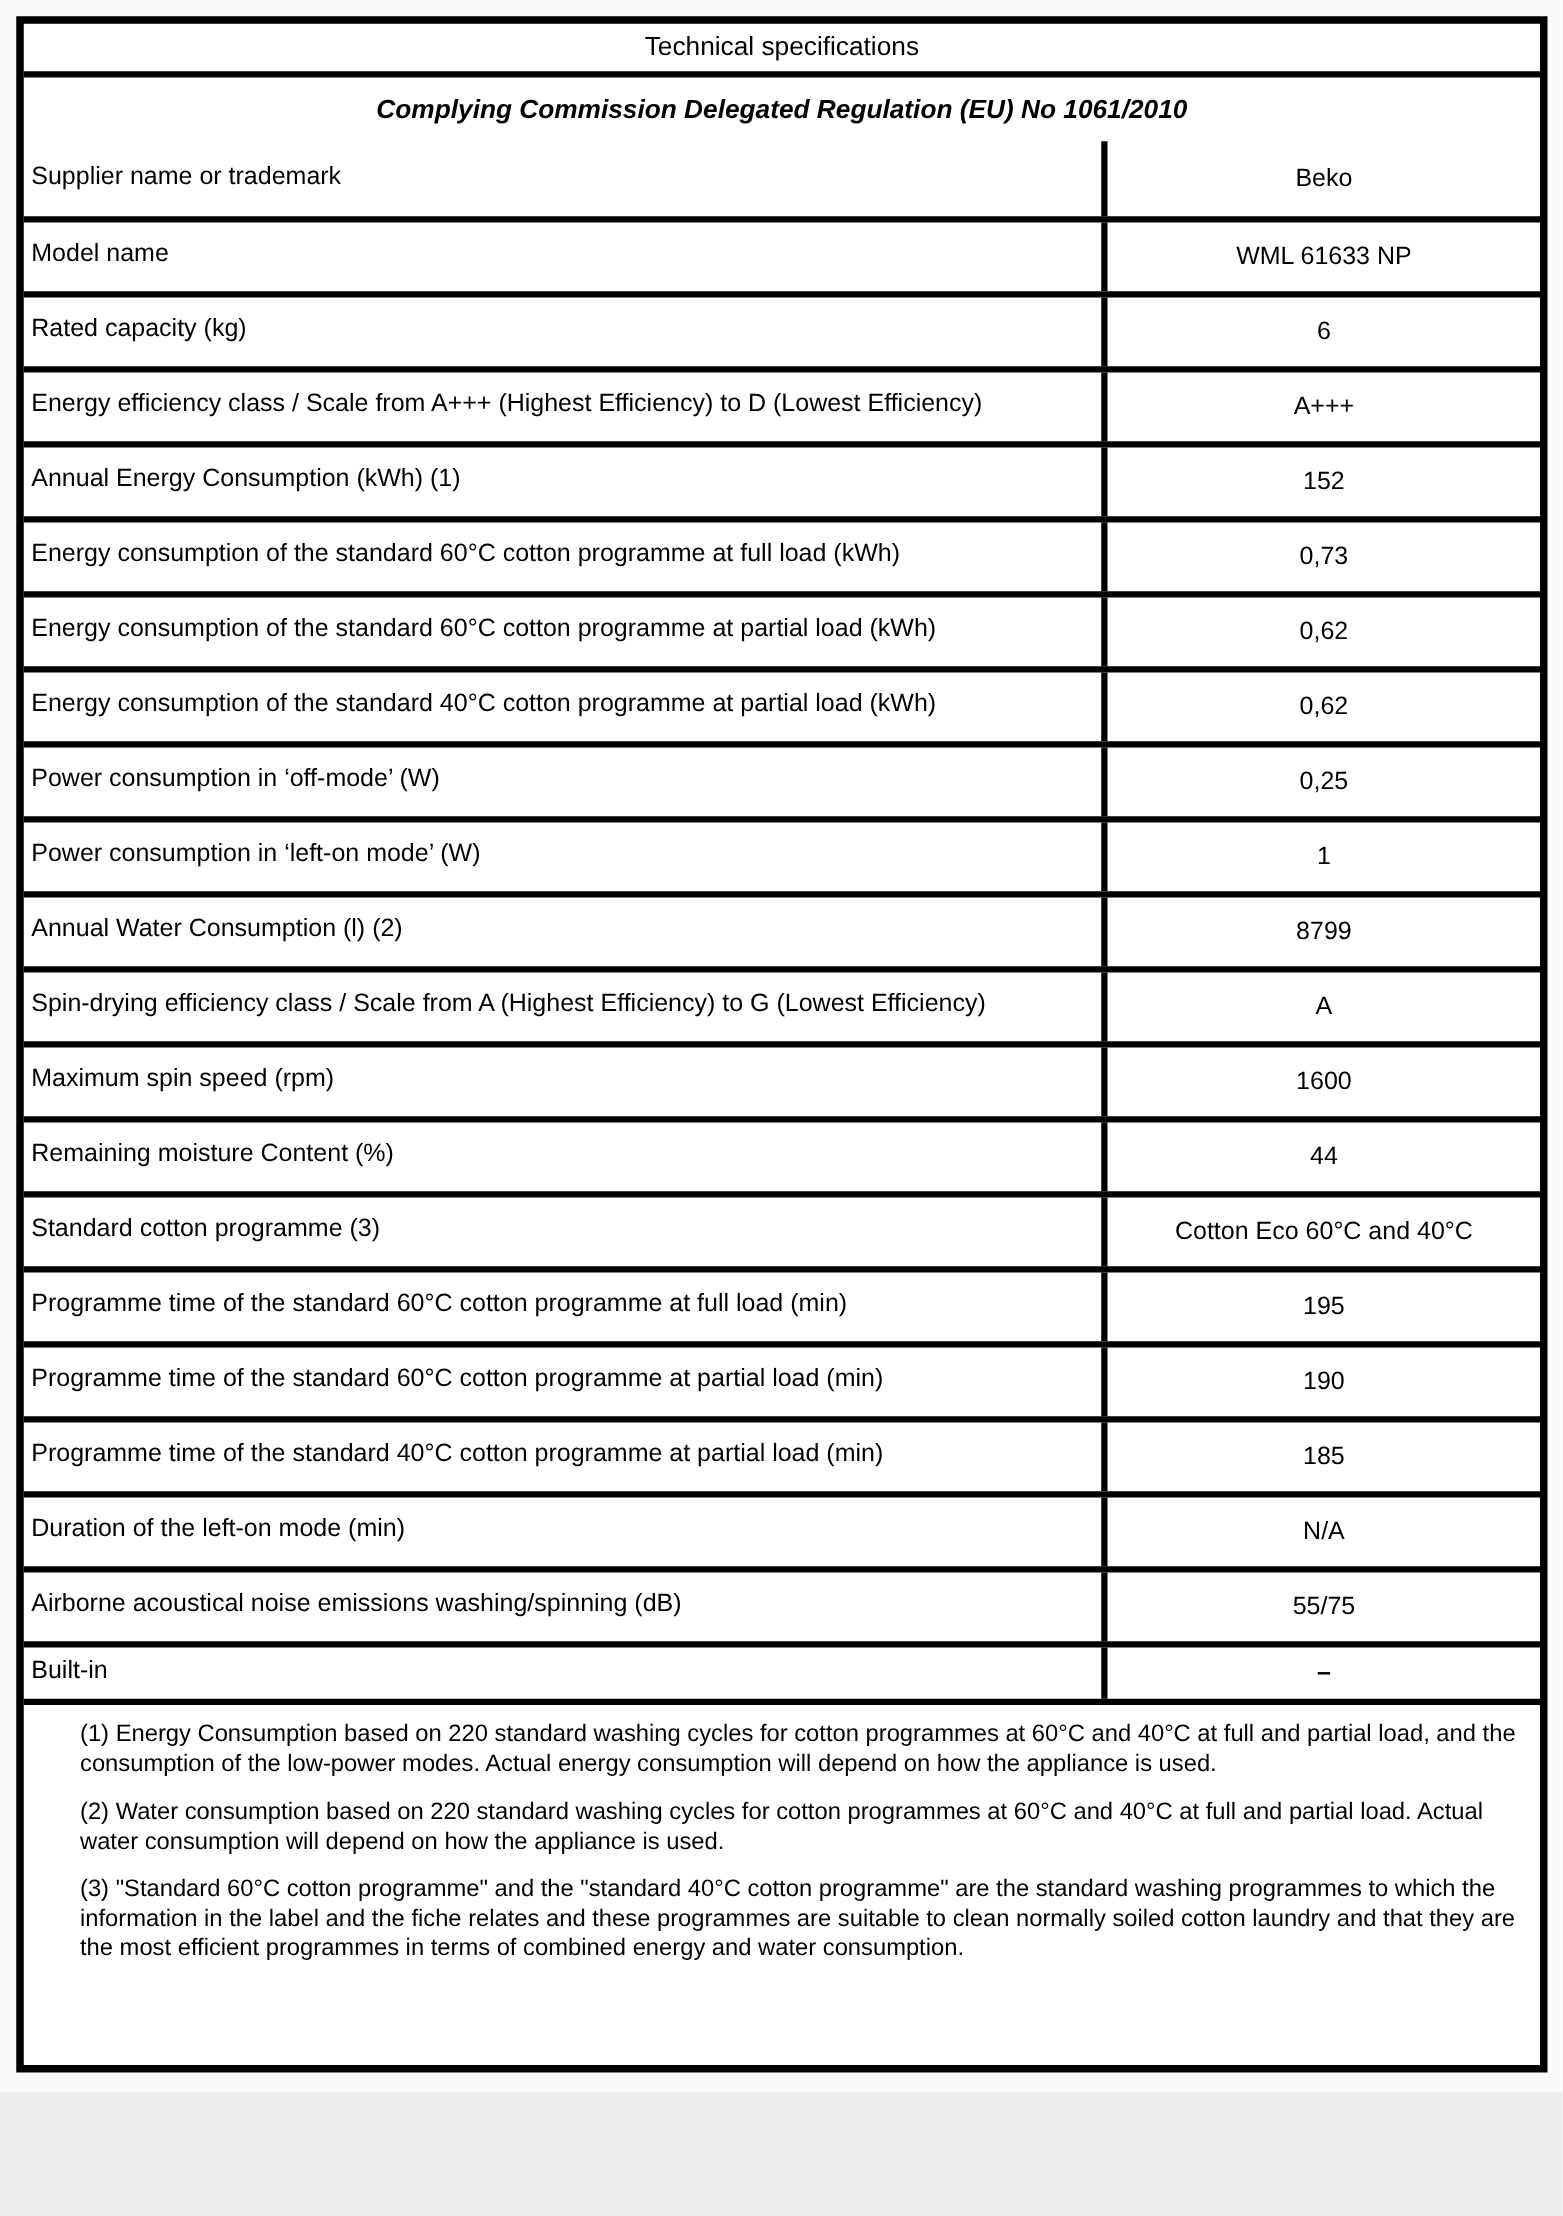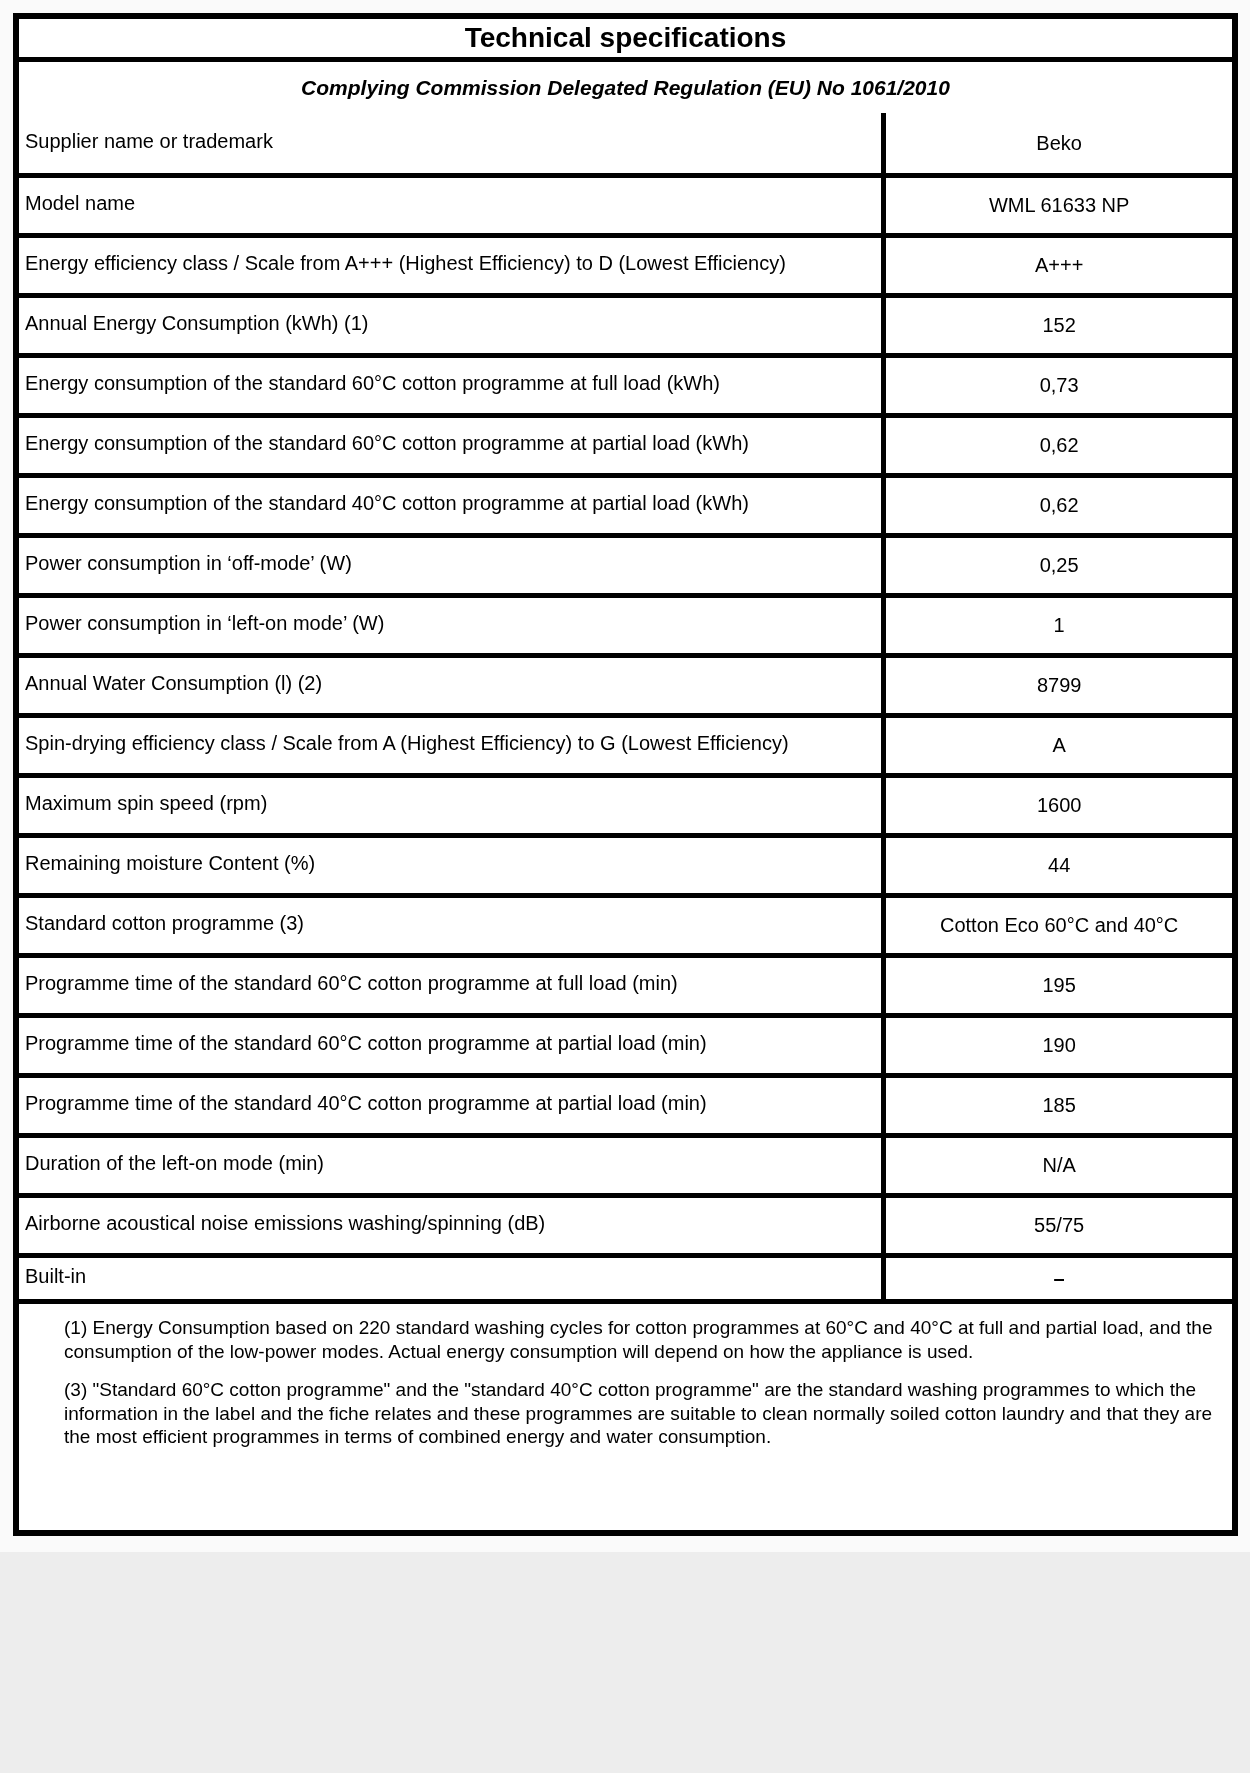--- a/index.html
+++ b/index.html
@@ -28,22 +28,22 @@
 
   .full-cell {
     width: 100%;
     display: flex;
     align-items: center;
     justify-content: center;
     text-align: center;
   }
   .title-row { min-height: 38px; }
   .title-row .full-cell {
-    font-size: 28px;
-    font-weight: bold;
+    font-size: 21px;
+    font-weight: normal;
   }
   .subtitle-row { min-height: 56px; }
   .subtitle-row .full-cell {
     font-size: 21px;
     font-weight: bold;
     font-style: italic;
   }
 
   .data-row { min-height: 60px; }
   .data-row .cell {
@@ -94,20 +94,24 @@
     </div>
 
     <div id="rows-container">
         <div class="row data-row">
           <div class="cell label">Supplier name or trademark</div>
           <div class="cell value">Beko</div>
         </div>
         <div class="row data-row">
           <div class="cell label">Model name</div>
           <div class="cell value">WML 61633 NP</div>
+        </div>
+        <div class="row data-row">
+          <div class="cell label">Rated capacity (kg)</div>
+          <div class="cell value">6</div>
         </div>
         <div class="row data-row">
           <div class="cell label">Energy efficiency class /  Scale from A+++ (Highest Efficiency) to D (Lowest Efficiency)</div>
           <div class="cell value">A+++</div>
         </div>
         <div class="row data-row">
           <div class="cell label">Annual Energy Consumption (kWh) (1)</div>
           <div class="cell value">152</div>
         </div>
         <div class="row data-row">
@@ -172,18 +176,19 @@
         </div>
         <div class="row data-row">
           <div class="cell label">Built-in</div>
           <div class="cell value">–</div>
         </div>
       </div>
 
     <div class="row footnotes-row">
       <div class="footnotes">
         <p>(1) Energy Consumption based on 220 standard washing cycles for cotton programmes at 60°C and 40°C at full and partial load, and the consumption of the low-power modes. Actual energy consumption will depend on how the appliance is used.</p>
+        <p>(2) Water consumption based on 220 standard washing cycles for cotton programmes at 60°C and 40°C at full and partial load. Actual water consumption will depend on how the appliance is used.</p>
         <p>(3) "Standard 60°C cotton programme" and the "standard 40°C cotton programme" are the standard washing programmes to which the information in the label and the fiche relates and these programmes are suitable to clean normally soiled cotton laundry and that they are the most efficient programmes in terms of combined energy and water consumption.</p>
       </div>
     </div>
 
   </div>
 </div>
 
 </body></html>

